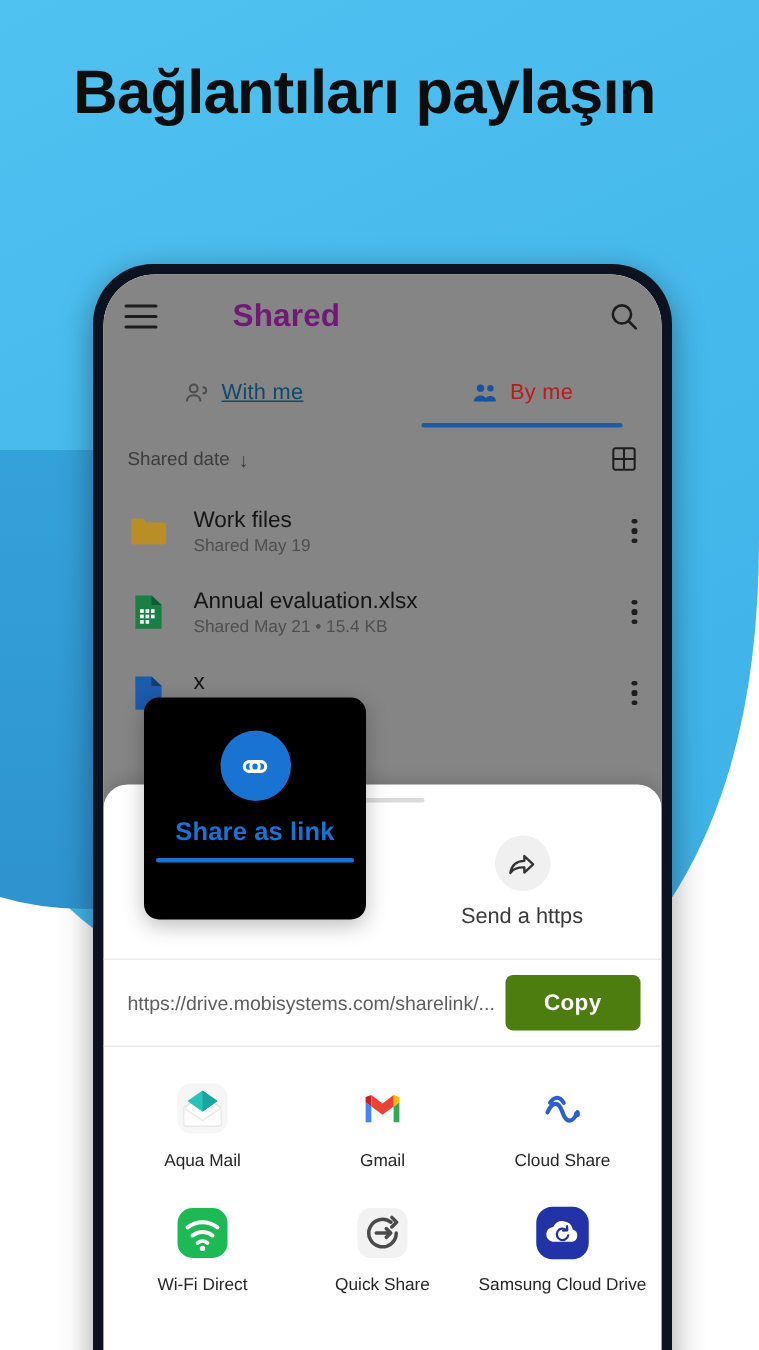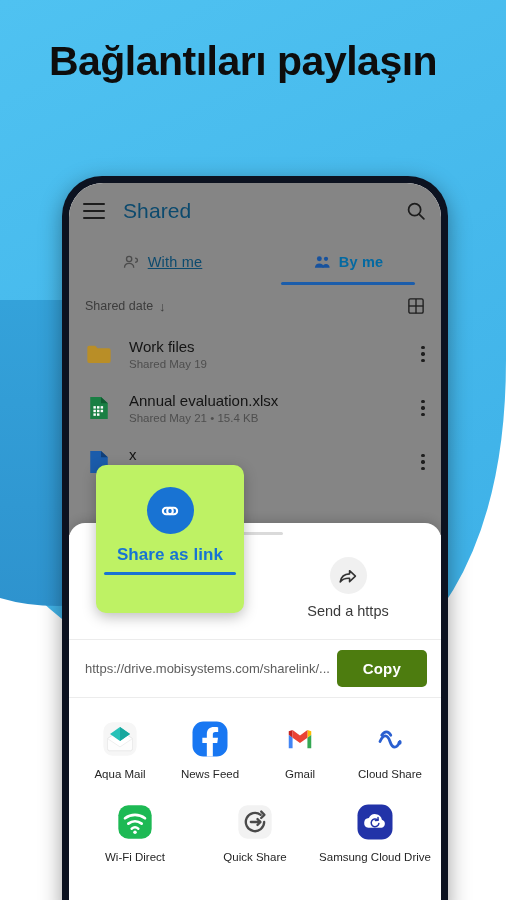--- a/index.html
+++ b/index.html
@@ -51,30 +51,30 @@
     background:rgba(0,0,0,.45);
   }
   .app-inner { position:relative; z-index:1; }
 
   .appbar {
     height:56px; display:flex; align-items:center; padding:0 14px;
   }
   .hamburger { width:22px; height:16px; display:flex; flex-direction:column;
     justify-content:space-between; margin-right:18px; }
   .hamburger span { display:block; height:2.4px; background:#1d1d1d; border-radius:2px; }
-  .app-title { font-size:21px; font-weight:normal; color:#0c4a6e; letter-spacing:.1px; }
+  .app-title { font-size:21px; font-weight:bold; color:#701a75; letter-spacing:.1px;margin-left:32px; }
   .appbar-spacer { flex:1; }
   .search-ico { width:22px; height:22px; }
 
   .tabs { display:flex; height:46px; }
   .tab { flex:1; display:flex; align-items:center; justify-content:center;
     gap:7px; font-size:14.5px; position:relative; }
   .tab .lbl { letter-spacing:.2px; }
   .tab.inactive .lbl { color:#0c4a6e;text-decoration:underline; }
-  .tab.active .lbl { color:#0369a1; font-weight:bold; }
+  .tab.active .lbl { color:#b91c1c; font-weight:normal; }
   .tab .underline { position:absolute; left:14%; right:14%; bottom:0;
     height:3px; background:#1b5dab; border-radius:2px; }
 
   .sortbar { height:42px; display:flex; align-items:center; padding:0 16px;
     font-size:12.5px; color:#3c3c3c; }
   .sortbar .arrow { margin-left:6px; font-size:13px; }
   .sortbar .spacer { flex:1; }
   .grid-ico { width:18px; height:18px; }
 
   .filerow { height:54px; display:flex; align-items:center; padding:0 16px; }
@@ -98,21 +98,21 @@
   .grabber { width:56px; height:3px; background:#dadada; border-radius:3px;
     margin:9px auto 0; }
 
   .modes { display:flex; height:104px; padding-top:2px; }
   .mode { flex:1; display:flex; flex-direction:column; align-items:center;
     justify-content:center; gap:9px; }
   .mode .cap { font-size:14.5px; }
 
   .link-card {
     position:absolute; left:27px; top:-58px; width:148px; height:148px;
-    background:#bef264; border-radius:10px;
+    background:#000000; border-radius:10px;
     box-shadow:0 4px 14px rgba(0,0,0,.26);
     display:flex; flex-direction:column; align-items:center;
     padding-top:22px; z-index:7;
   }
   .link-circle { width:47px; height:47px; border-radius:50%; background:#1873d3;
     display:flex; align-items:center; justify-content:center; }
   .link-card .cap { font-size:17px; color:#1873d3; font-weight:bold;
     margin-top:11px; letter-spacing:.1px; }
   .link-card .bar { position:absolute; left:8px; right:8px; top:107px;
     height:3.4px; background:#1873d3; border-radius:2px; }
@@ -310,27 +310,20 @@
             <svg class="app-ico" viewBox="0 0 48 48">
               <rect x="4" y="4" width="40" height="40" rx="11" fill="#f6f6f6"></rect>
               <path d="M9 23.5l15-10.5 15 10.5v12a2.5 2.5 0 0 1-2.5 2.5h-25A2.5 2.5 0 0 1 9 35.5z" fill="#ffffff" stroke="#e0e0e0" stroke-width="1"></path>
               <path d="M24 9.5l12 8.5-12 8.5-12-8.5z" fill="#27c2b8"></path>
               <path d="M24 9.5l12 8.5-12 8.5z" fill="#17a79e"></path>
               <path d="M9 23.5l15 10 15-10v12a2.5 2.5 0 0 1-2.5 2.5h-25A2.5 2.5 0 0 1 9 35.5z" fill="#fdfdfd" stroke="#eaeaea" stroke-width="1"></path>
             </svg>
             <div class="app-lbl">Aqua Mail</div>
           </div>
 
-          <div class="app-cell">
-            <svg class="app-ico" viewBox="0 0 48 48">
-              <rect x="3" y="3" width="42" height="42" rx="13" fill="#1877f2"></rect>
-              <path d="M27.4 45V28.8h5.3l.9-6.3h-6.2v-4c0-1.8.6-3 3.2-3h3.2v-5.6c-.6-.1-2.7-.3-5.1-.3-5 0-8.5 3-8.5 8.5v4.4h-5.4v6.3h5.4V45z" fill="#ffffff"></path>
-            </svg>
-            <div class="app-lbl">News Feed</div>
-          </div>
 
           <div class="app-cell">
             <svg class="app-ico" viewBox="0 0 48 48">
               <rect x="4" y="4" width="40" height="40" rx="10" fill="#ffffff"></rect>
               <path d="M9 15v19h5.5V22.8L24 30l9.5-7.2V34H39V15l-4.4-2.5L24 20.8 13.4 12.5z" fill="#ffffff"></path>
               <path d="M9 34V16.4c0-2.2 2.5-3.5 4.3-2.2L24 22V34z" fill="#4285f4" opacity="0"></path>
               <g>
                 <path d="M10.5 35h4.6V22.4l-4.6-3.5z" fill="#4285f4"></path>
                 <path d="M32.9 35h4.6V18.9l-4.6 3.5z" fill="#34a853"></path>
                 <path d="M10.5 18.9l4.6 3.5L24 28.9l8.9-6.5 4.6-3.5-2.4-5.9L24 21.5l-11.1-8.5z" fill="#ea4335" opacity="0"></path>

